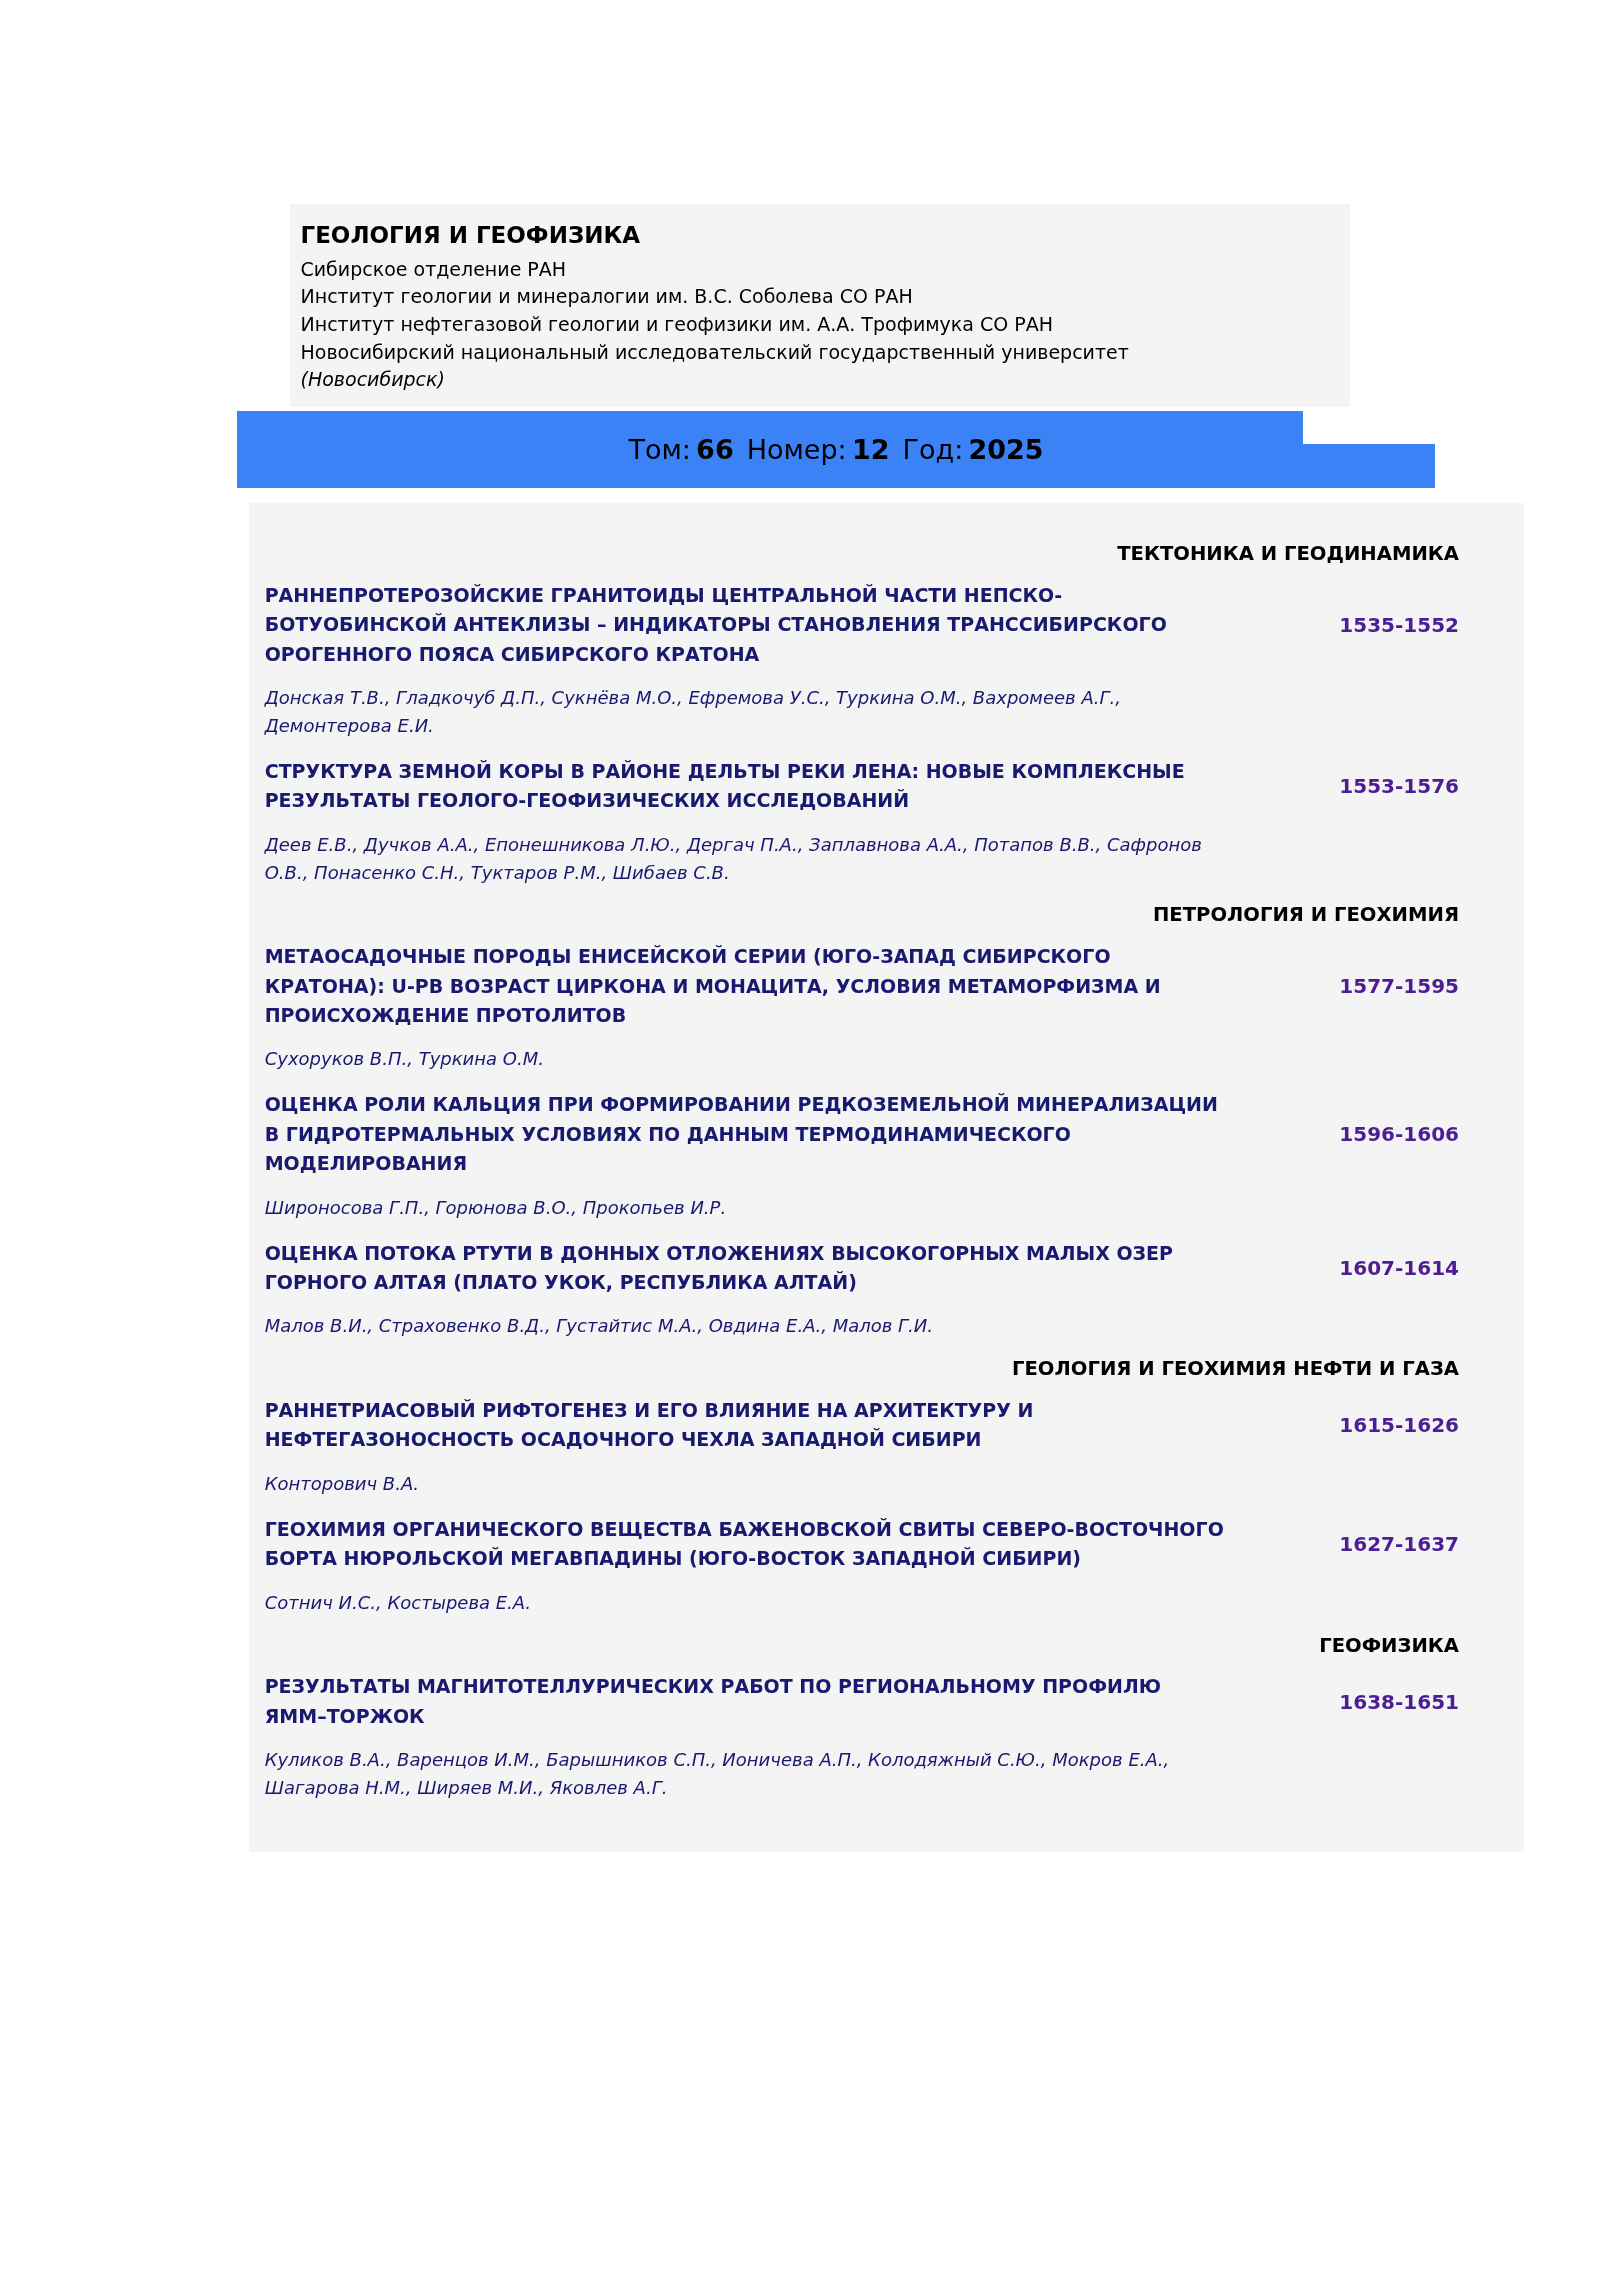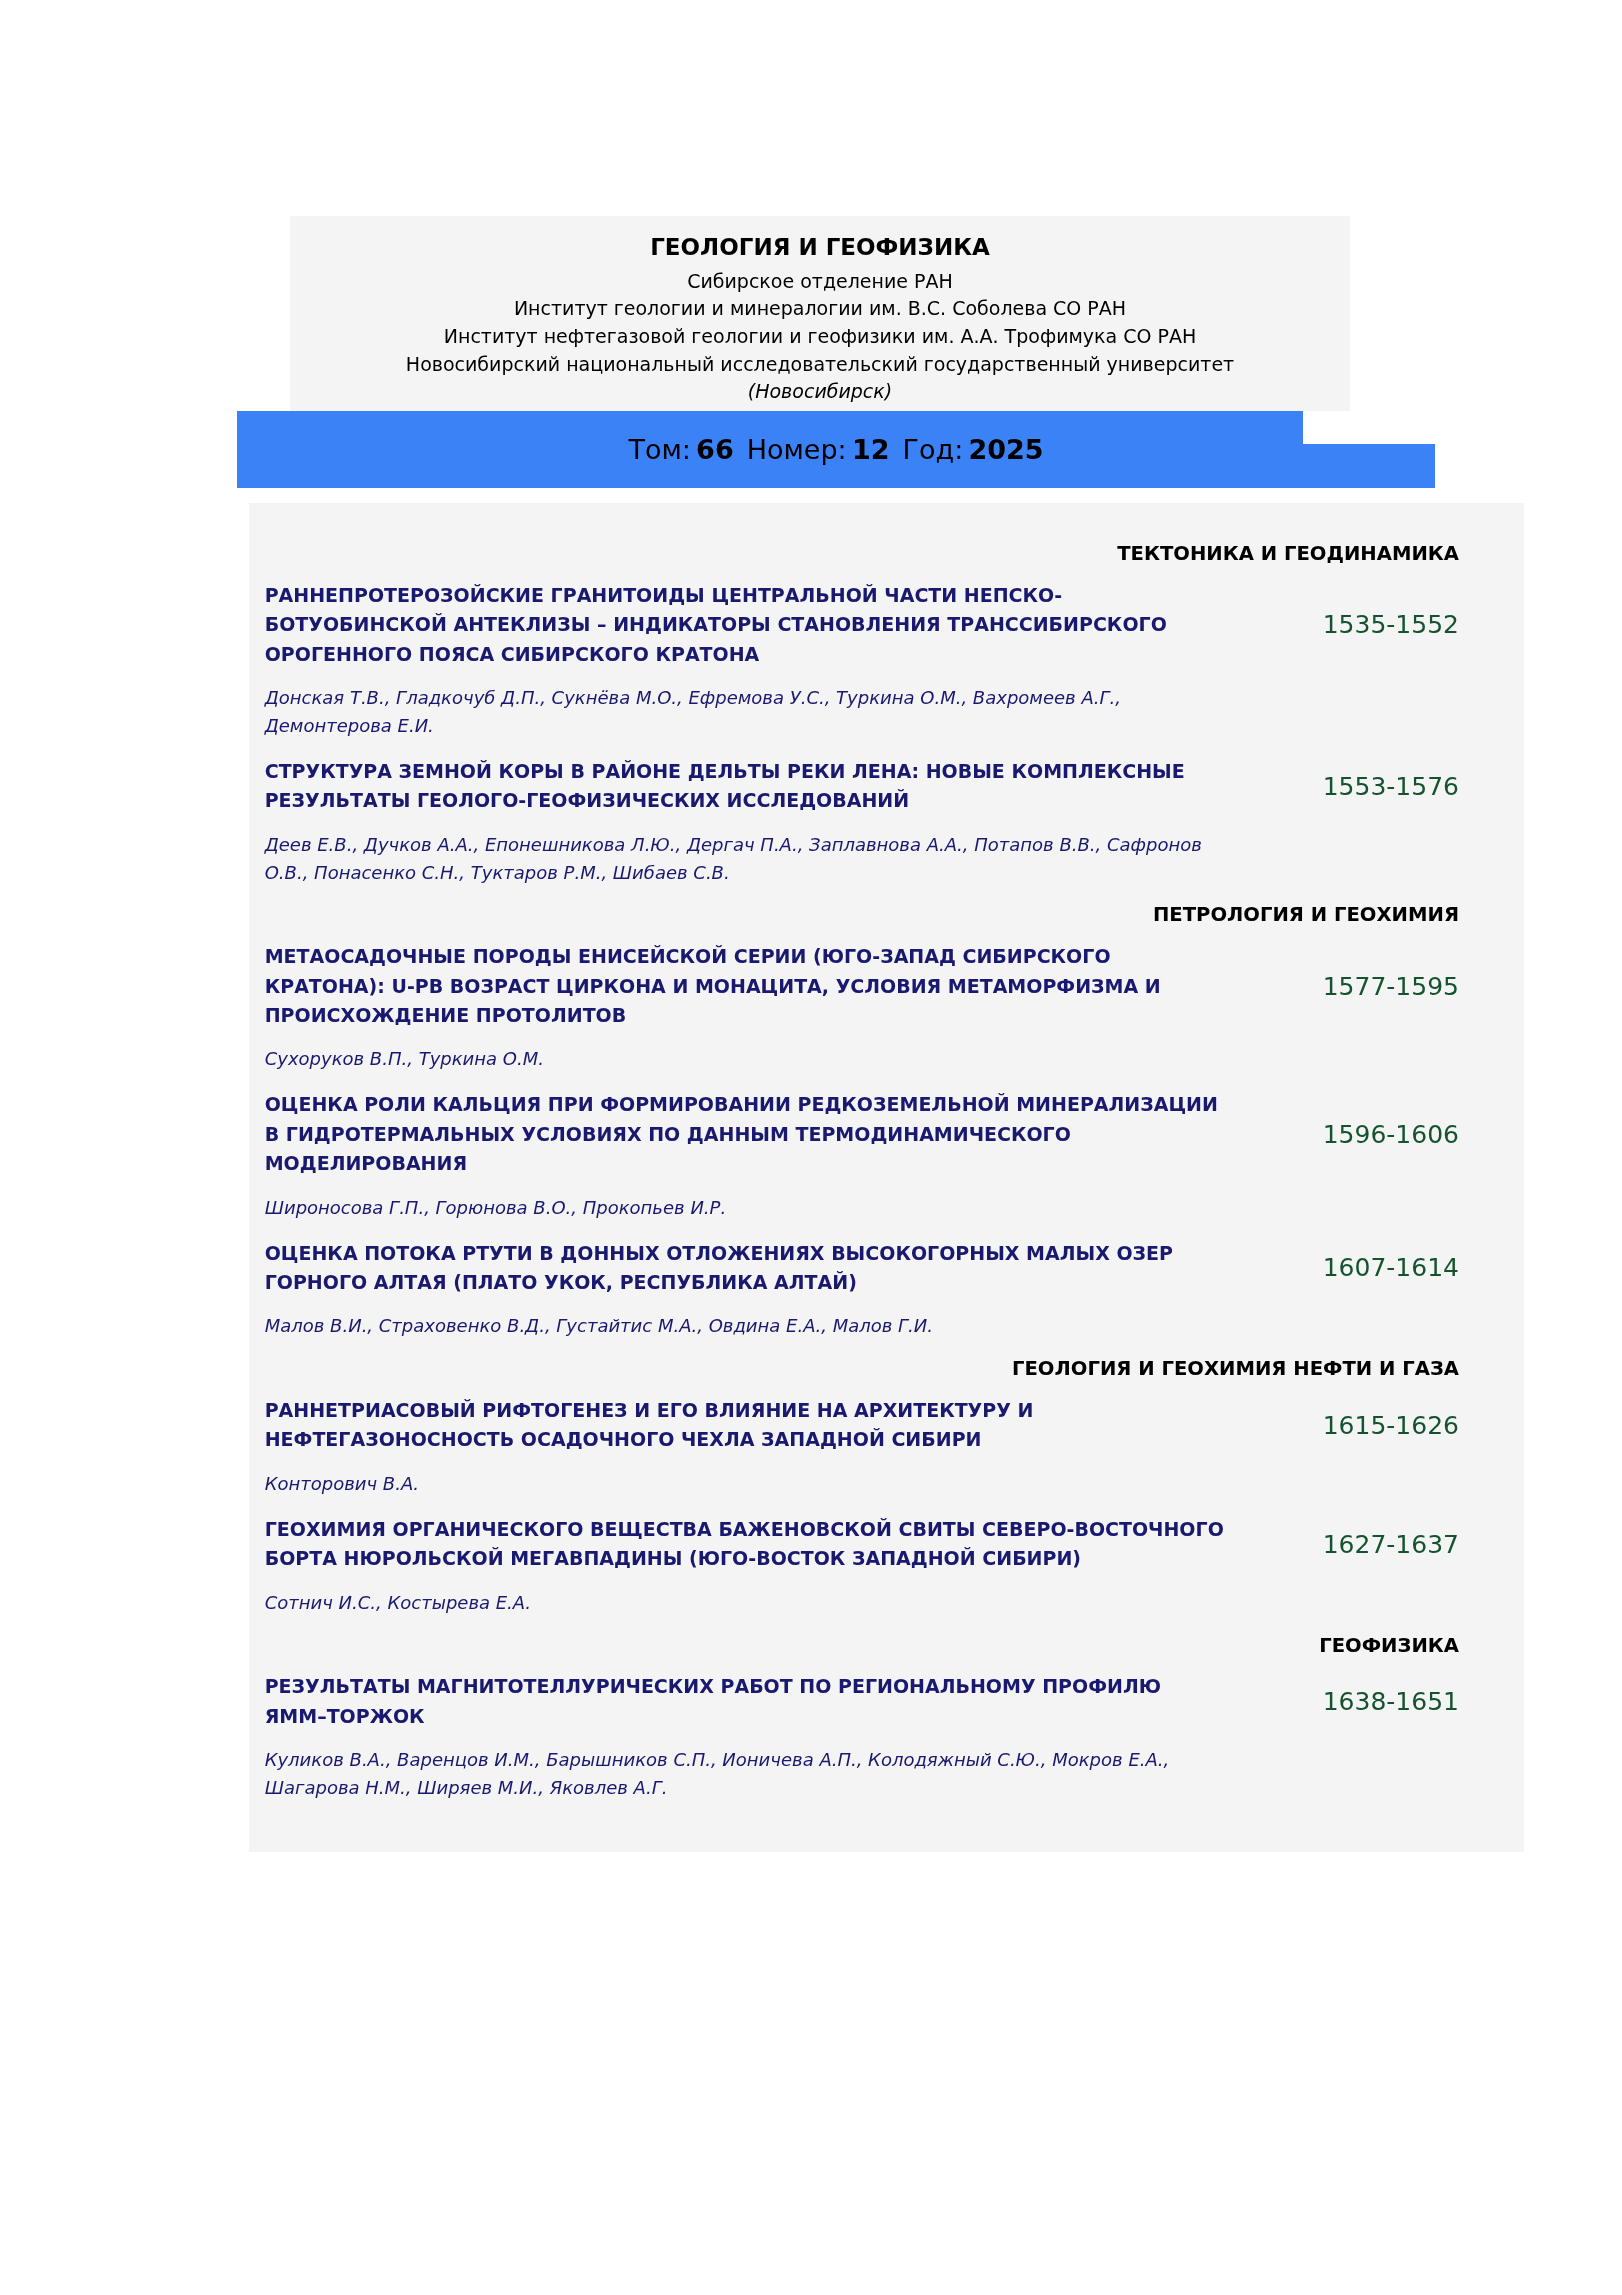--- a/index.html
+++ b/index.html
@@ -10,24 +10,24 @@
     font-family: "DejaVu Sans", "Liberation Sans", sans-serif;
     color: #000000;
     overflow: hidden;
     position: relative;
   }
 
   
   .header-box {
     position: absolute;
     left: 290px;
-    top: 216px;
+    top: 204px;
     width: 1060px;
     background: #f4f4f4;
-    text-align: center;
+    text-align: left;
     padding: 15.7px 10.5px 13px 10.5px;
   }
   .header-title {
     font-size: 23px;
     font-weight: bold;
     margin-bottom: 5.2px;
     line-height: 1.35;
   }
   .header-line {
     font-size: 19px;
@@ -107,23 +107,24 @@
     line-height: 1.55;
     color: #191970;
     margin-top: 15px;
     max-width: 1021px;
   }
   .article-pages {
     grid-column: 2;
     grid-row: 1;
     align-self: center;
     justify-self: end;
-    font-size: 25px;
-    color: #14532d;
+    font-size: 20px;
+    color: #4c1d95;
     white-space: nowrap;
+    font-weight: bold;
   }
 </style>
 </head>
 <body>
 
 <div class="header-box">
   <div class="header-title">ГЕОЛОГИЯ И ГЕОФИЗИКА</div>
   <div class="header-line">Сибирское отделение РАН</div>
   <div class="header-line">Институт геологии и минералогии им. В.С. Соболева СО РАН</div>
   <div class="header-line">Институт нефтегазовой геологии и геофизики им. А.А. Трофимука СО РАН</div>

